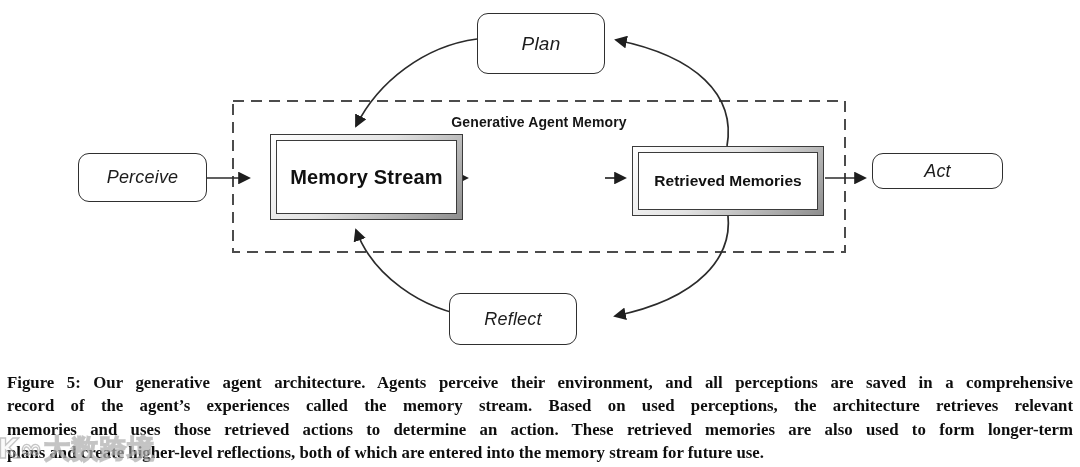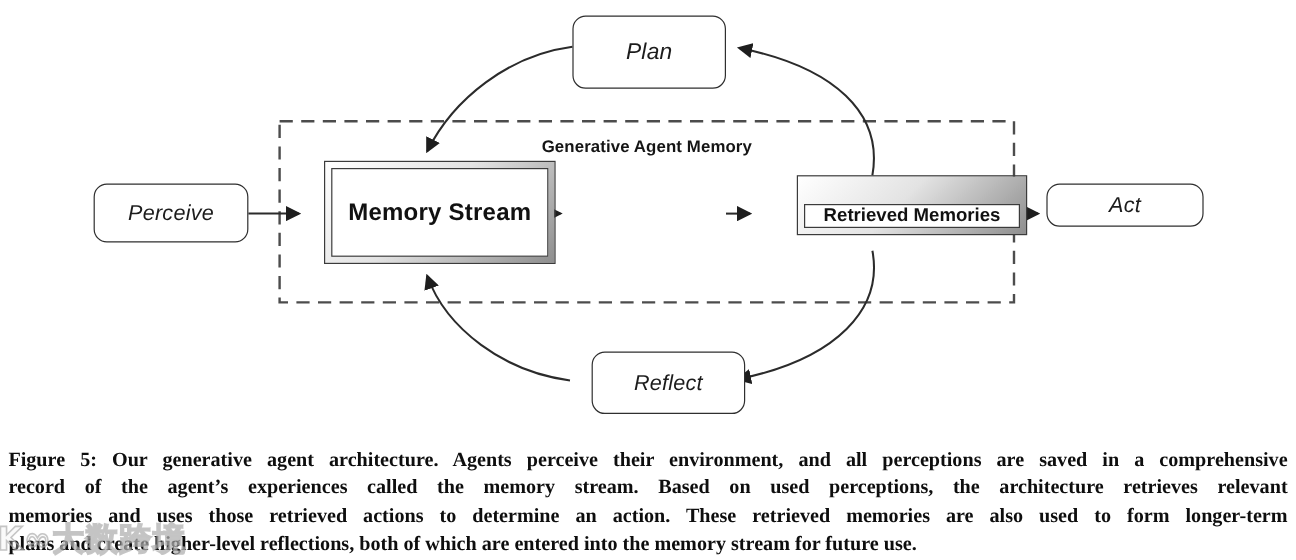--- a/index.html
+++ b/index.html
@@ -98,29 +98,29 @@
 
   <div class="node" style="left:477px;top:13px;width:128px;height:61px;font-size:19px;">
     <span>Plan</span>
   </div>
 
 
   <div class="node" style="left:872px;top:153px;width:131px;height:36px;justify-content:center;">
     <span>Act</span>
   </div>
 
-  <div class="node" style="left:493px;top:293px;width:128px;height:52px;font-style:italic;">
+  <div class="node" style="left:449px;top:293px;width:128px;height:52px;font-style:italic;">
     <span>Reflect</span>
   </div>
 
   <div class="bevel" style="left:255px;top:134px;width:193px;height:86px;margin-left:15px;">
     <div class="bevel-inner ms-text">Memory Stream</div>
   </div>
 
-  <div class="bevel" style="left:664px;top:146px;width:192px;height:50px;align-items:flex-end;">
+  <div class="bevel" style="left:632px;top:146px;width:192px;height:70px;">
     <div class="bevel-inner rm-text">Retrieved Memories</div>
   </div>
 
   <div id="caption">
     <div class="cap-line">Figure 5: Our generative agent architecture. Agents perceive their environment, and all perceptions are saved in a comprehensive</div>
     <div class="cap-line">record of the agent’s experiences called the memory stream. Based on used perceptions, the architecture retrieves relevant</div>
     <div class="cap-line">memories and uses those retrieved actions to determine an action. These retrieved memories are also used to form longer-term</div>
     <div class="cap-line last">plans and create higher-level reflections, both of which are entered into the memory stream for future use.</div>
   </div>
 

